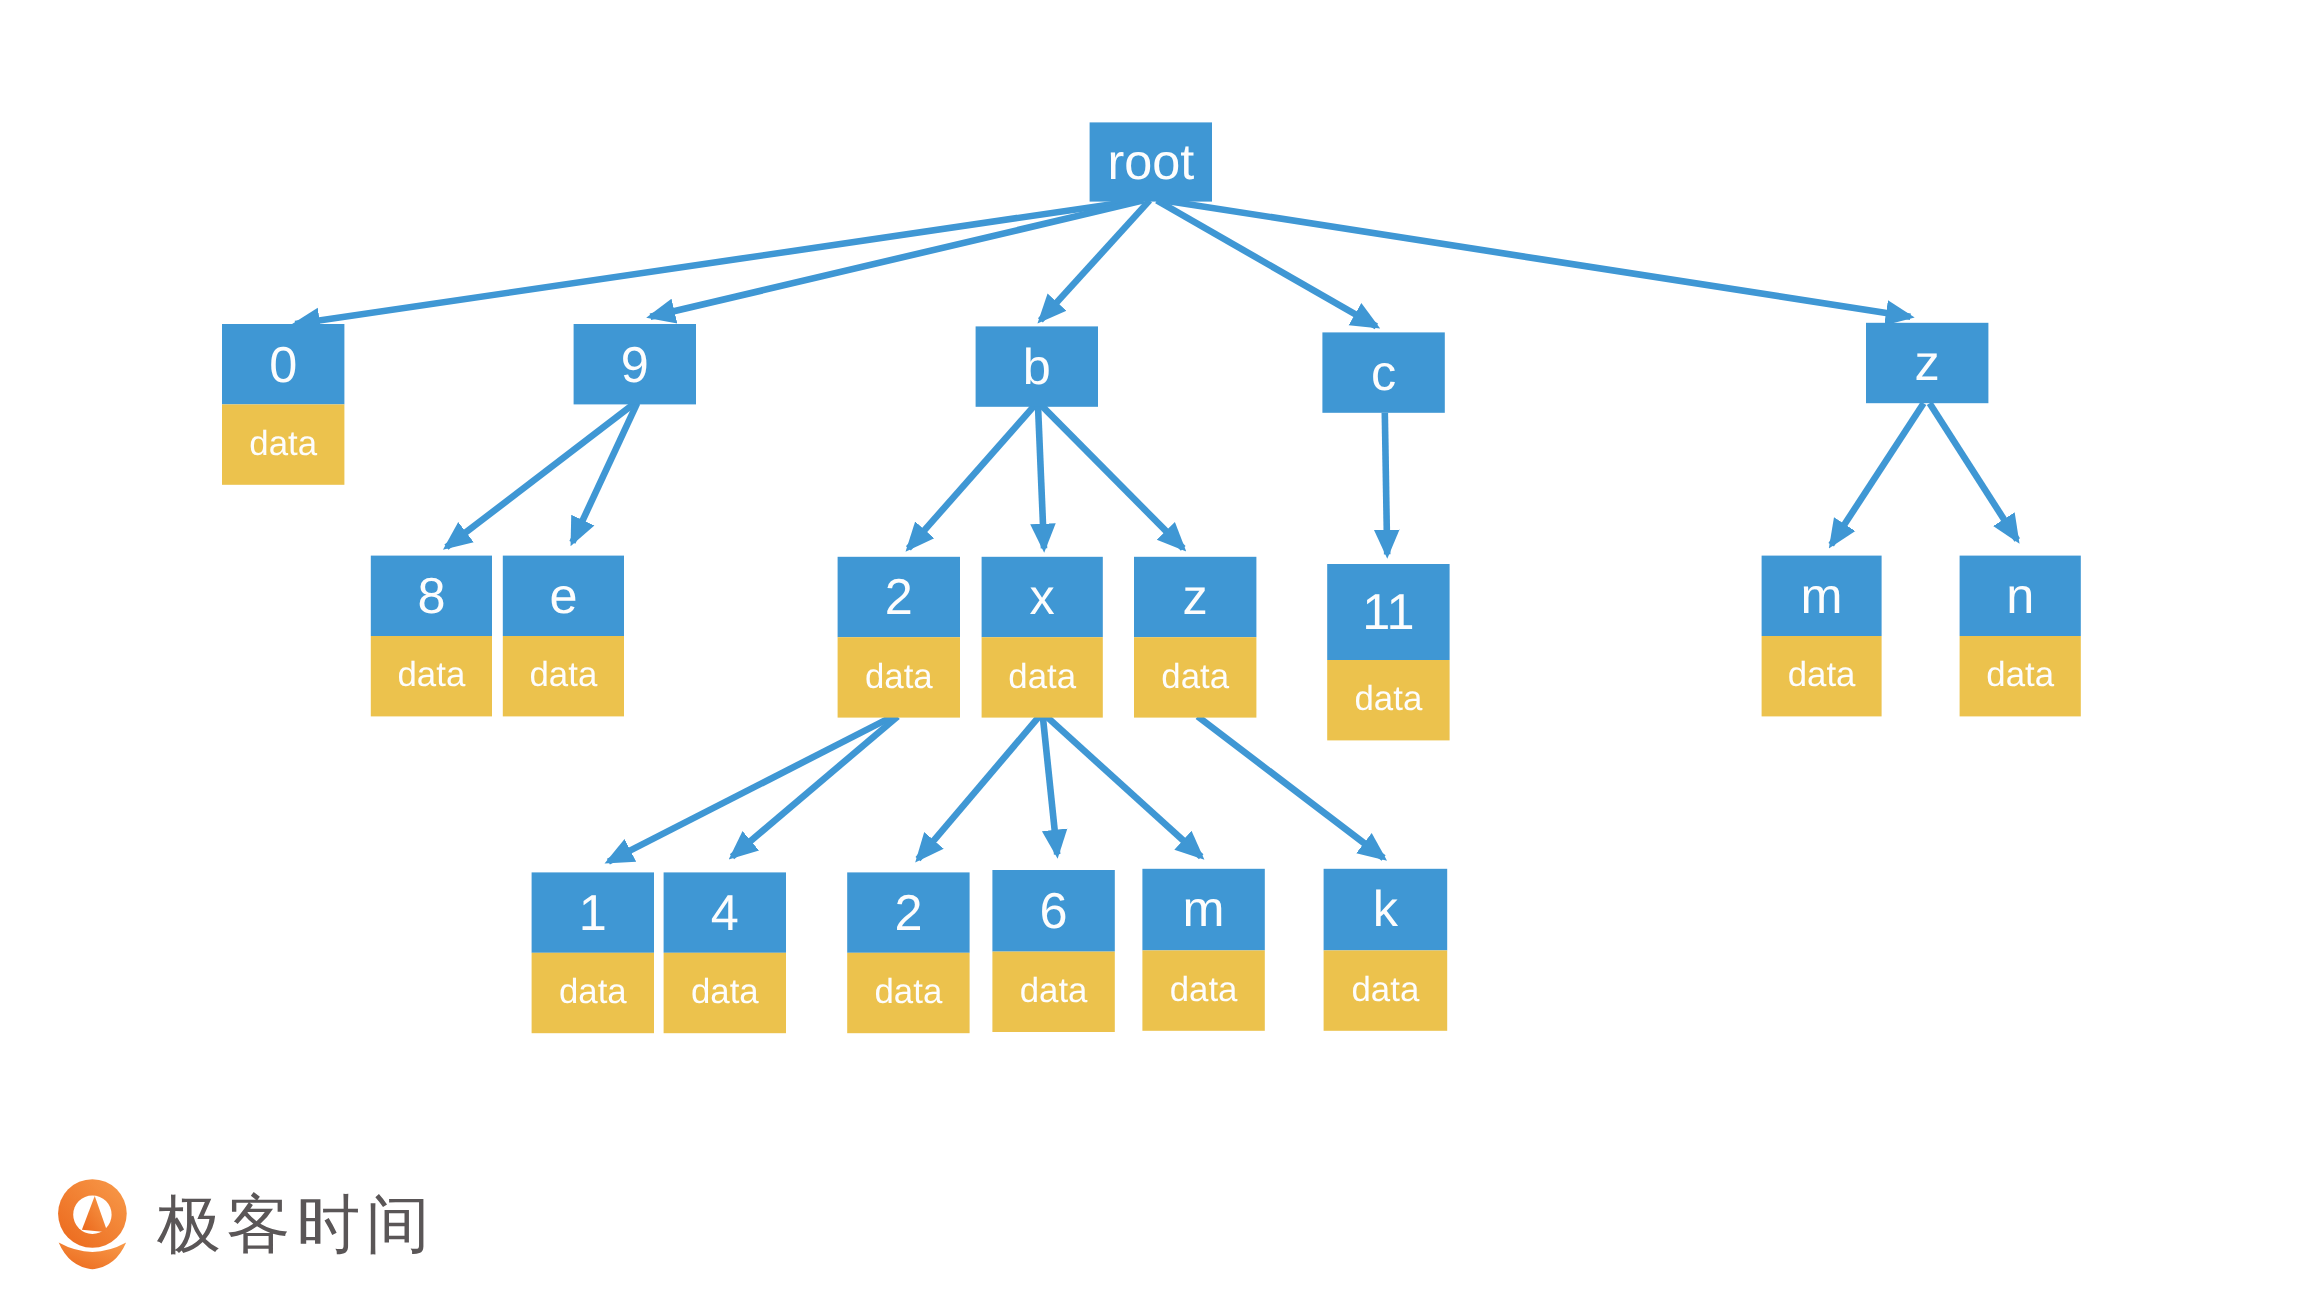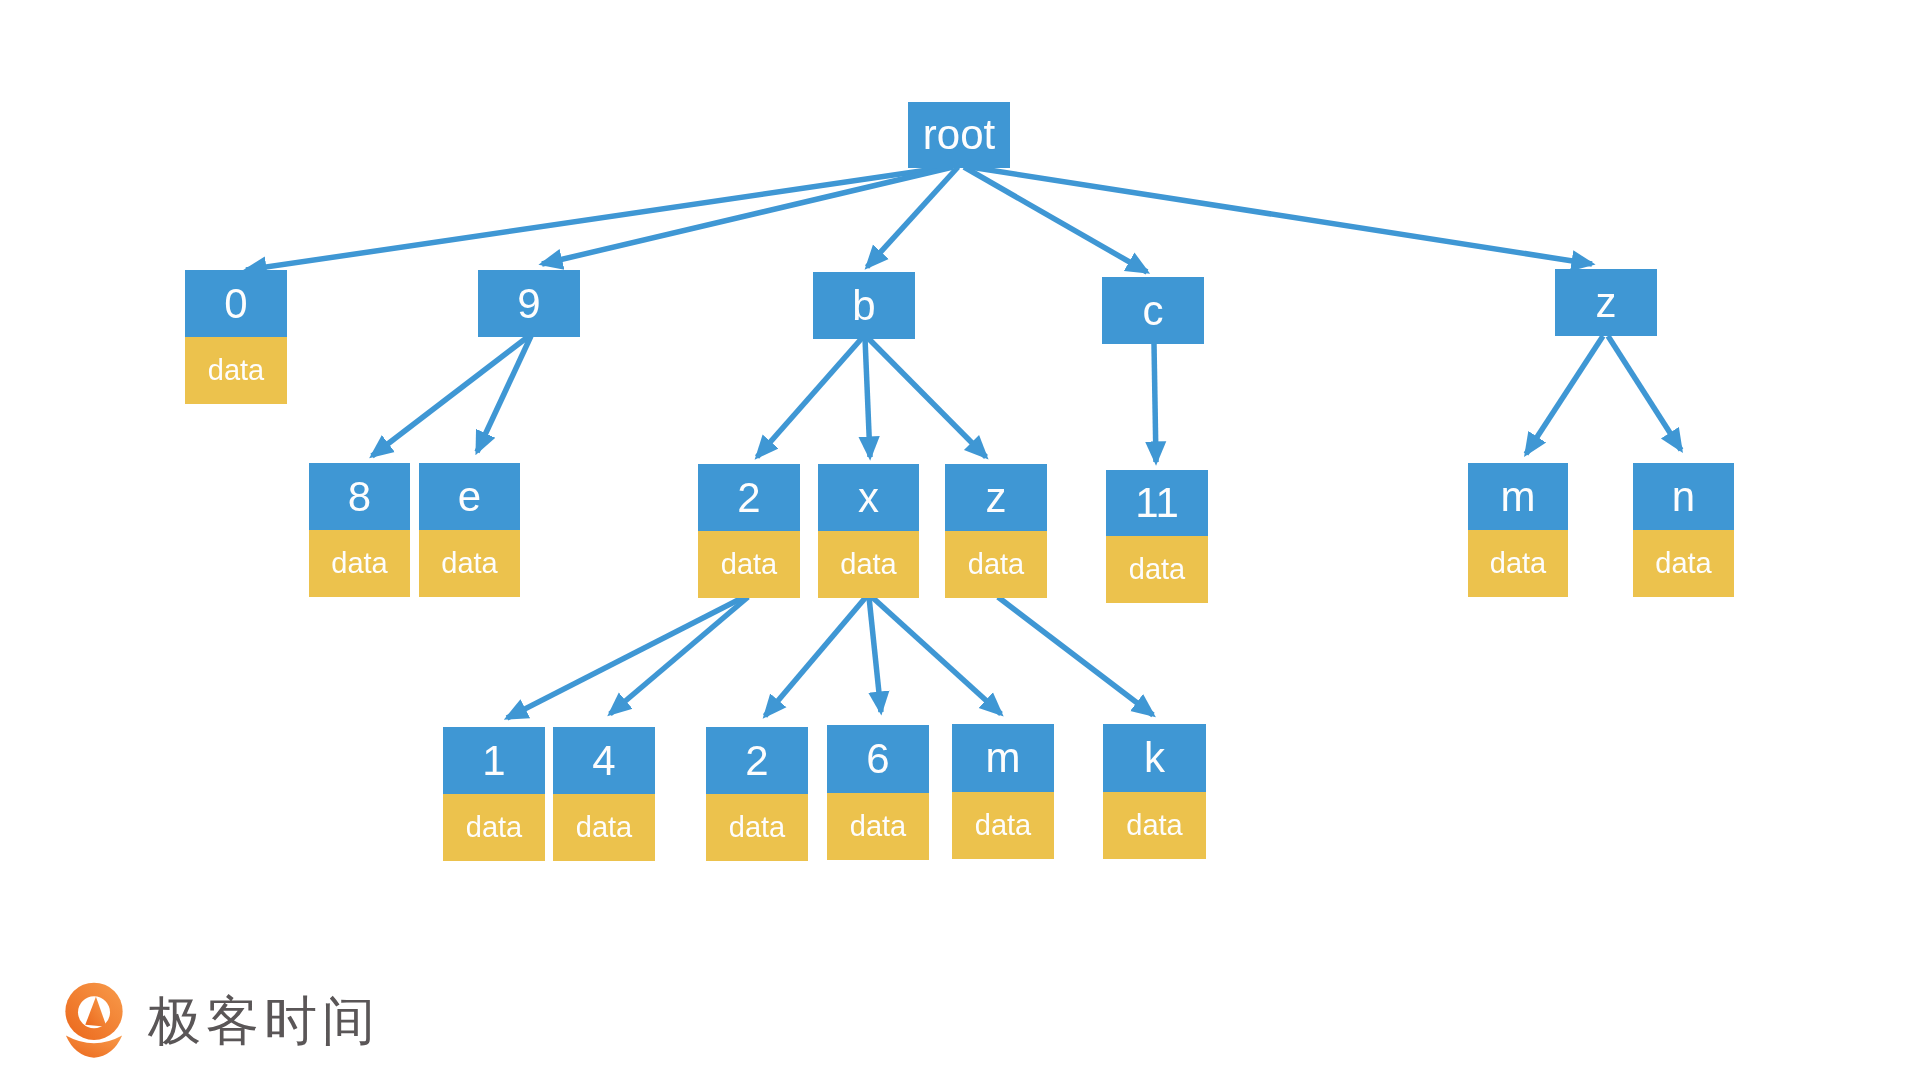--- a/index.html
+++ b/index.html
@@ -27,21 +27,21 @@
     display:flex;align-items:center;justify-content:center;
     font-size:42px;line-height:1;
   }
   .node .dataBox{
     background:var(--yellow);
     color:var(--node-text);
     display:flex;align-items:center;justify-content:center;
     font-size:29px;line-height:1;
   }
   #logo{
-    position:absolute;left:62px;top:982px;
+    position:absolute;left:45px;top:982px;
     display:flex;align-items:center;gap:22px;
   }
   #logo .mark{width:64px;height:76px;}
   #logo .brand{
     color:var(--logo-text);
     font-size:53px;
     font-weight:500;
     letter-spacing:5px;
     line-height:1;
     white-space:nowrap;
@@ -115,21 +115,21 @@
       </div>
       <div class="node" style="left: 818px; top: 464px; width: 101px;">
         <div class="key" style="height: 67px;">x</div>
         <div class="dataBox" style="height: 67px;">data</div>
       </div>
       <div class="node" style="left: 945px; top: 464px; width: 102px;">
         <div class="key" style="height: 67px;">z</div>
         <div class="dataBox" style="height: 67px;">data</div>
       </div>
       <div class="node" style="left: 1106px; top: 470px; width: 102px;">
-        <div class="key" style="height: 66px;">11</div>
+        <div class="key" style="height: 80px;">11</div>
         <div class="dataBox" style="height: 67px;">data</div>
       </div>
       <div class="node" style="left: 1468px; top: 463px; width: 100px;">
         <div class="key" style="height: 67px;">m</div>
         <div class="dataBox" style="height: 67px;">data</div>
       </div>
       <div class="node" style="left: 1633px; top: 463px; width: 101px;">
         <div class="key" style="height: 67px;">n</div>
         <div class="dataBox" style="height: 67px;">data</div>
       </div>

